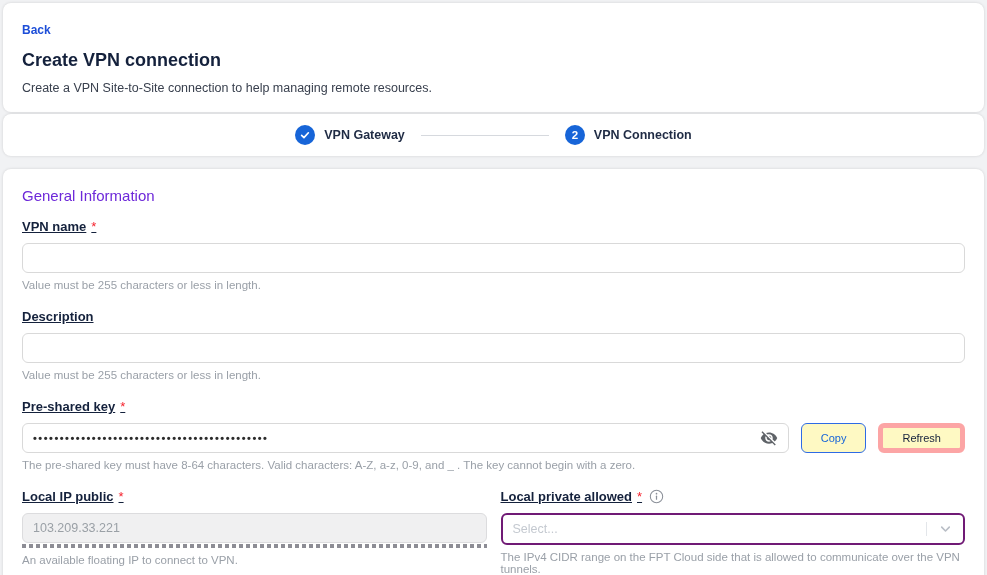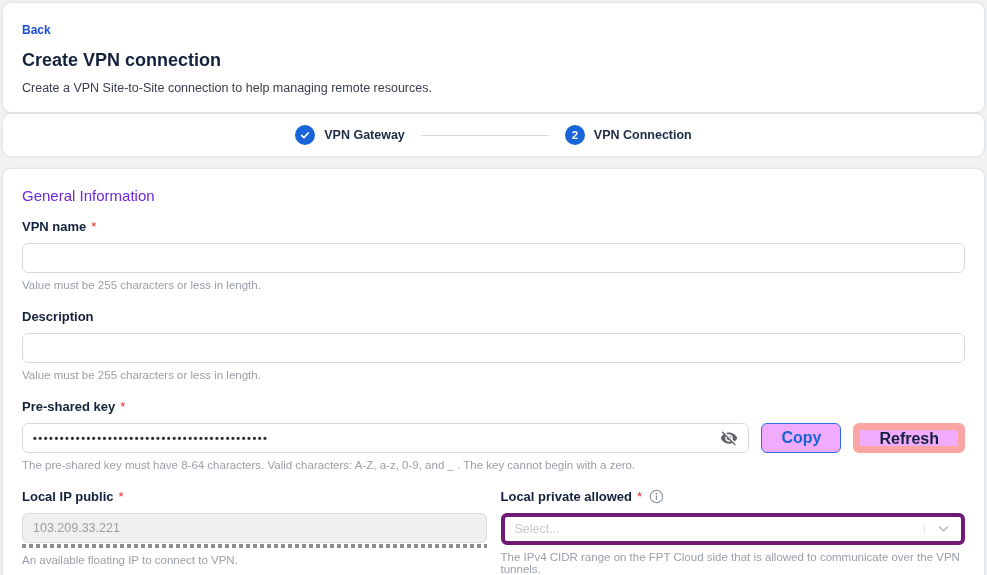--- a/index.html
+++ b/index.html
@@ -39,21 +39,21 @@
     flex: none;
   }
   .step-label { font-size: 12.5px; font-weight: 700; color: #1f2b44; }
   .step-connector { width: 128px; height: 1px; background: #d6d9de; margin: 0 16px; }
   
   .card-form { margin-top: 13px; padding: 18px 19px; height: 420px; }
   .section-title { font-size: 15px; font-weight: 500; color: #6d28d9; margin-bottom: 15px; }
   .field { margin-bottom: 18px; }
   .field-label {
     display: flex; align-items: center; gap: 4px;
-    font-size: 13px; font-weight: 700; color: #14213c; margin-bottom: 9px;
+    font-size: 13px; font-weight: 700; color: #14213c; margin-bottom: 9px; text-decoration: underline;
   }
   .req { color: #f5222d; font-weight: 400; margin-left: 1px; }
   .text-input {
     display: block; width: 100%; height: 30px;
     border: 1px solid #d9d9d9; border-radius: 6px;
     padding: 0 10px; font-size: 12.5px; color: #333;
     font-family: "Liberation Sans", sans-serif;
     background: #fff; outline: none;
   }
   .helper { font-size: 11.5px; color: #9aa0a8; margin-top: 6px; }
@@ -64,40 +64,40 @@
     padding-right: 38px;
     font-size: 11px; letter-spacing: 1.5px; color: #2b2b2b; font-weight: 700;
   }
   .eye-btn {
     position: absolute; right: 9px; top: 50%; transform: translateY(-50%);
     width: 22px; height: 22px; border: none; background: transparent;
     display: flex; align-items: center; justify-content: center; cursor: pointer;
     padding: 0;
   }
   .btn {
-    height: 30px; padding: 0 19px; border-radius: 6px; background: #f0abfc;
-    font-size: 16px; font-weight: 700; cursor: pointer;
+    height: 30px; padding: 0 19px; border-radius: 6px; background: #fef9c3;
+    font-size: 11px; font-weight: 400; cursor: pointer;
     font-family: "Liberation Sans", sans-serif;
     flex: none;
   }
   .btn-copy { border: 1px solid #2e6be5; color: #1765d8; }
-  .btn-refresh { border: 7px solid #fca5a5; color: #14213c; }
+  .btn-refresh { border: 5px solid #fca5a5; color: #14213c; }
   
   .two-col { display: grid; grid-template-columns: 1fr 1fr; gap: 14px; }
   .input-disabled {
     background: #f0f0f1; color: #9aa0a6; border-color: #dcdcde;
   }
   .dashes {
     height: 4px; margin-top: 1px;
     background: repeating-linear-gradient(90deg, #8d8d95 0 4px, transparent 4px 7px);
   }
   .info-icon { display: inline-flex; margin-left: 3px; cursor: pointer; }
   .select-box {
     position: relative; width: 100%; height: 32px;
-    border: 4px solid #701a75; border-radius: 6px; background: #fff;
+    border: 2px solid #701a75; border-radius: 6px; background: #fff;
     display: flex; align-items: center; padding: 0 36px 0 10px; cursor: pointer;
   }
   .select-placeholder { font-size: 12.5px; color: #c4c9d0; }
   .select-divider {
     position: absolute; right: 36px; top: 7px; bottom: 7px; width: 1px; background: #e3e6ea;
   }
   .select-chevron {
     position: absolute; right: 11px; top: 50%; transform: translateY(-50%);
     display: flex;
   }

